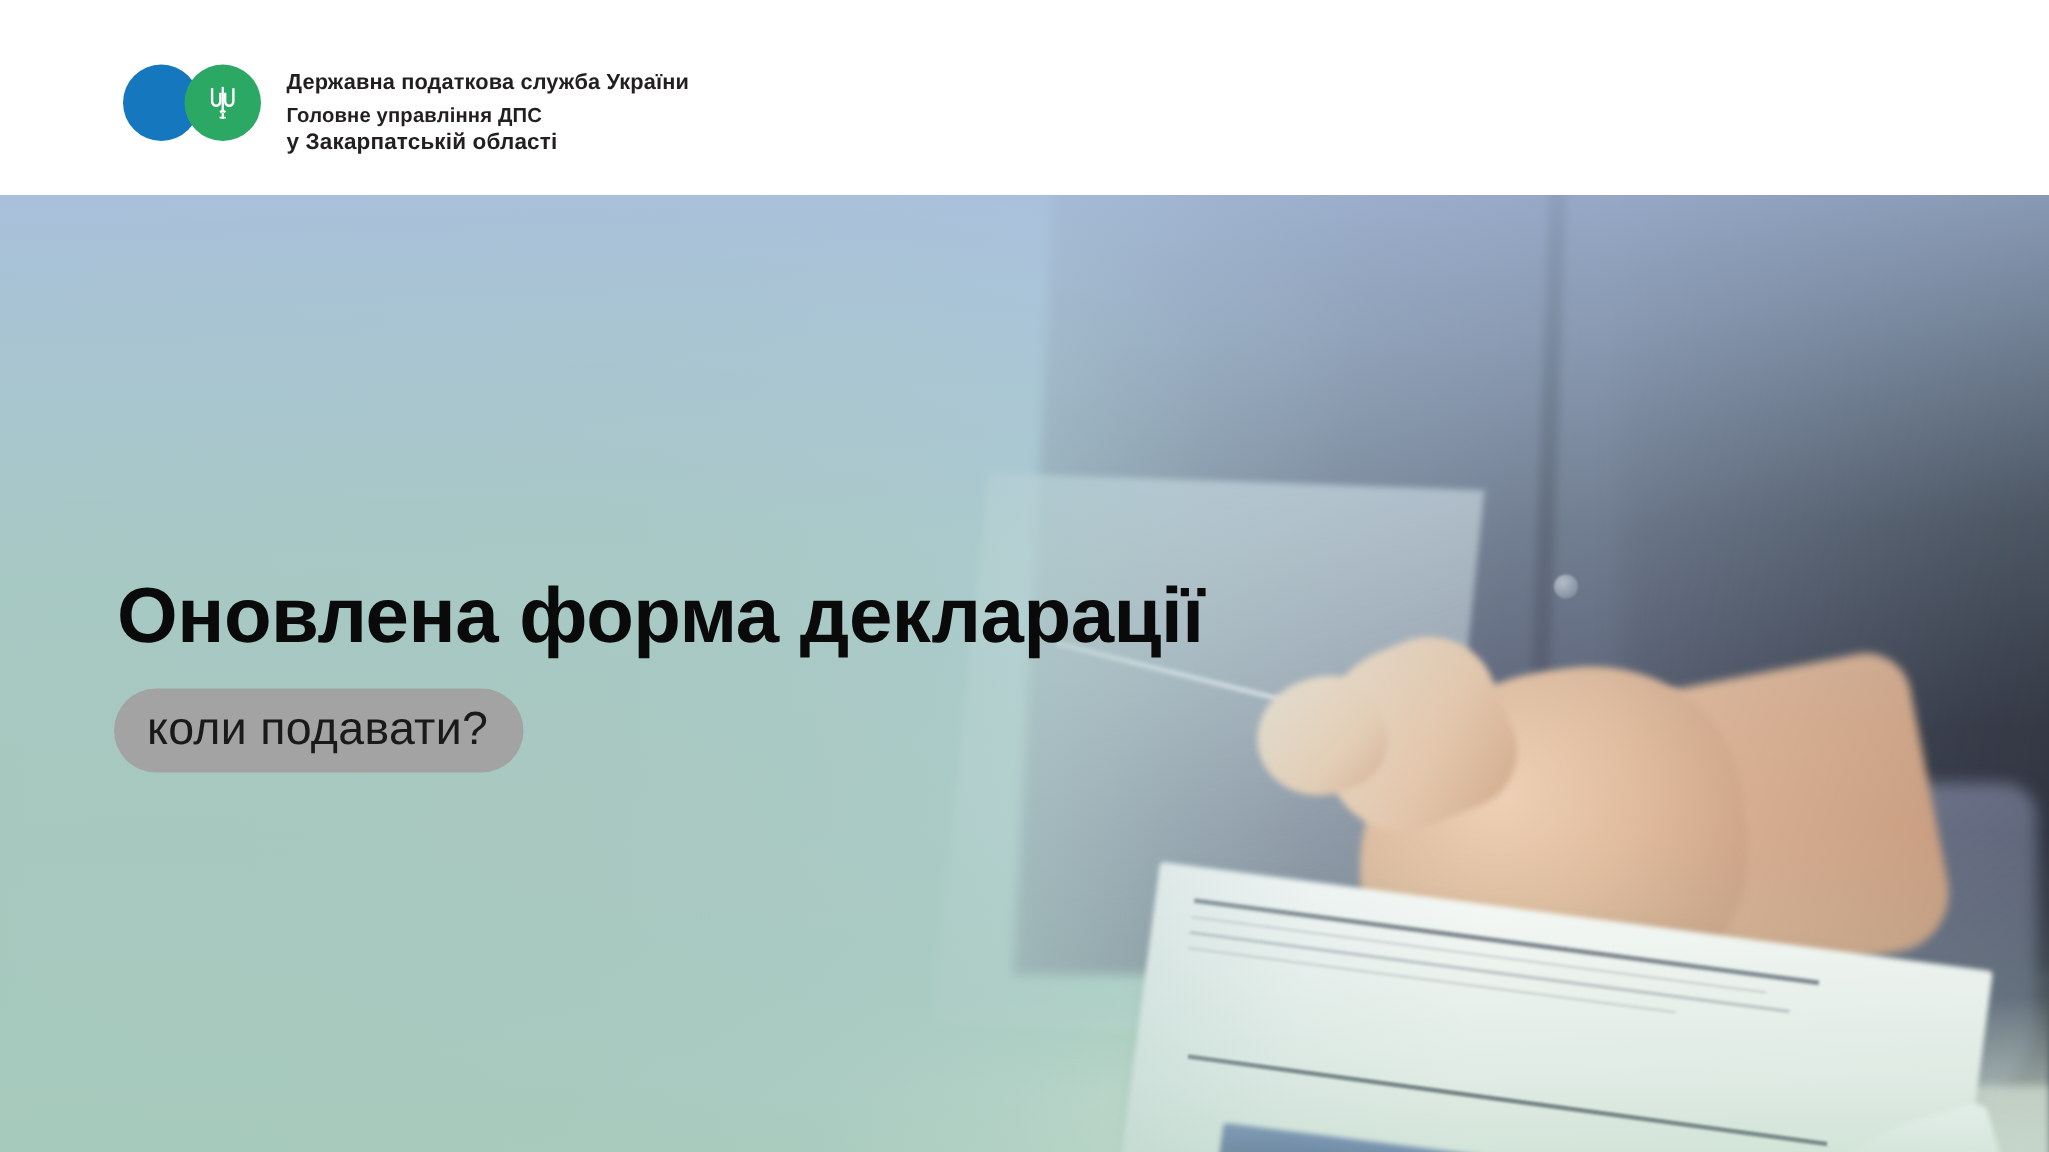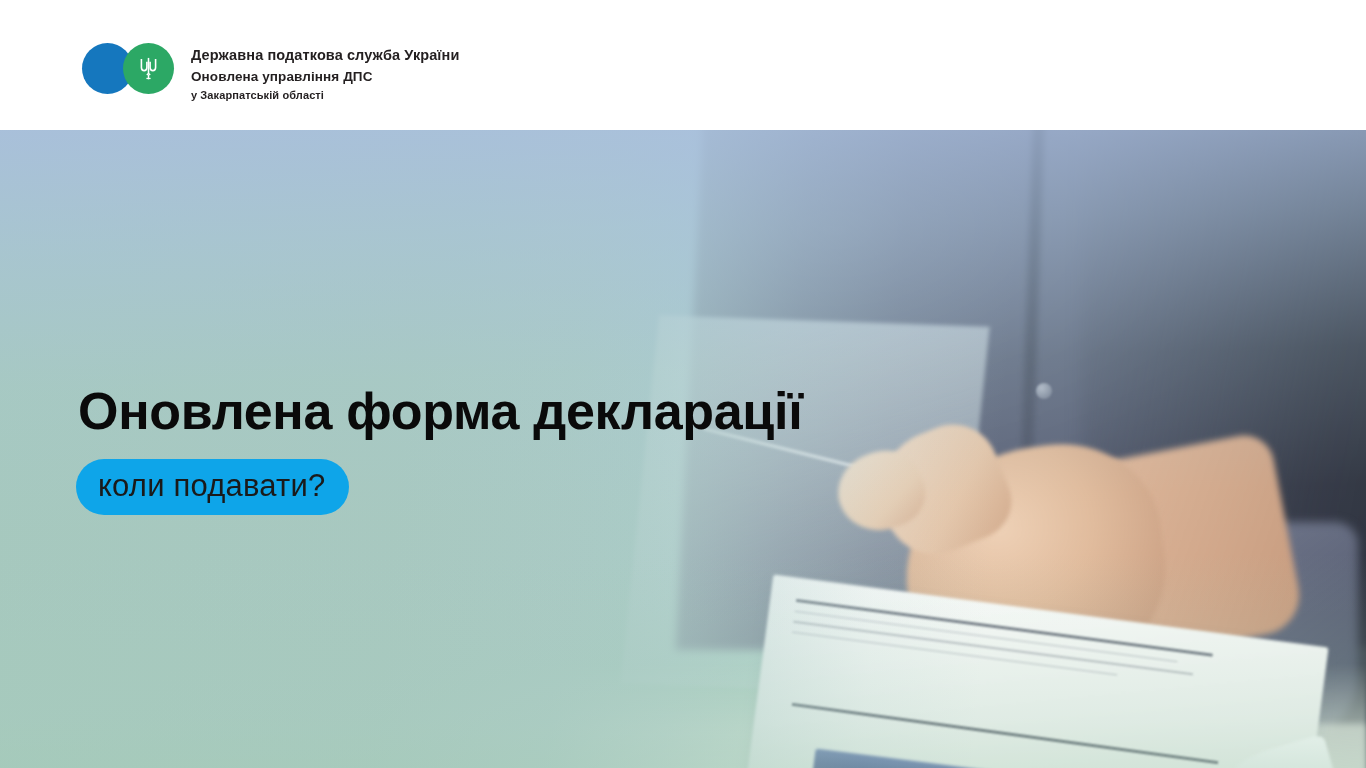--- a/index.html
+++ b/index.html
@@ -34,21 +34,21 @@
 
   .brand-text { padding-top:3px; }
   .brand-line {
     color:#231f20;
     font-weight:bold;
     letter-spacing:.1px;
     white-space:nowrap;
   }
   .brand-line.l1 { font-size:14.5px; line-height:18px; margin-bottom:4px; }
   .brand-line.l2 { font-size:13.5px; line-height:18px; }
-  .brand-line.l3 { font-size:11px; line-height:18px; }
+  .brand-line.l3 { font-size:15px; line-height:18px; }
 
   
   .hero {
     position:absolute; top:130px; left:0;
     width:1366px; height:724px;
     overflow:hidden;
   }
 
   
   .hero-gradient {
@@ -293,21 +293,21 @@
     font-size:52px;
     line-height:63px;
     letter-spacing:-.3px;
     white-space:nowrap;
   }
   .hero-pill {
     display:inline-block;
     margin-top:16px;
     margin-left:-2px;
     padding:9px 24px 11px 22px;
-    background:#0ea5e9;
+    background:#a3a3a3;
     border-radius:999px;
     color:#1a1a1a;
     font-size:31px;
     line-height:36px;
     font-weight:400;
     letter-spacing:.2px;
     white-space:nowrap;
   }
 </style>
 </head>
@@ -329,21 +329,21 @@
               <path d="M21 34.6 l-4.5 3.3 1.7 2.5 2.8-2 2.8 2 1.7-2.5 Z"></path>
               <rect x="19.5" y="39.5" width="3" height="9"></rect>
               <path d="M16.6 45.4 h8.8 v2.6 h-8.8 Z"></path>
             </g>
           </svg>
         </span>
       </div>
 
       <div class="brand-text">
         <div class="brand-line l1">Державна податкова служба України</div>
-        <div class="brand-line l2">Оновлена управління ДПС</div>
+        <div class="brand-line l2">Головне управління ДПС</div>
         <div class="brand-line l3">у Закарпатській області</div>
       </div>
 
     </div>
   </div>
 
   <div class="hero">
 
     <div class="hero-gradient"></div>
 

